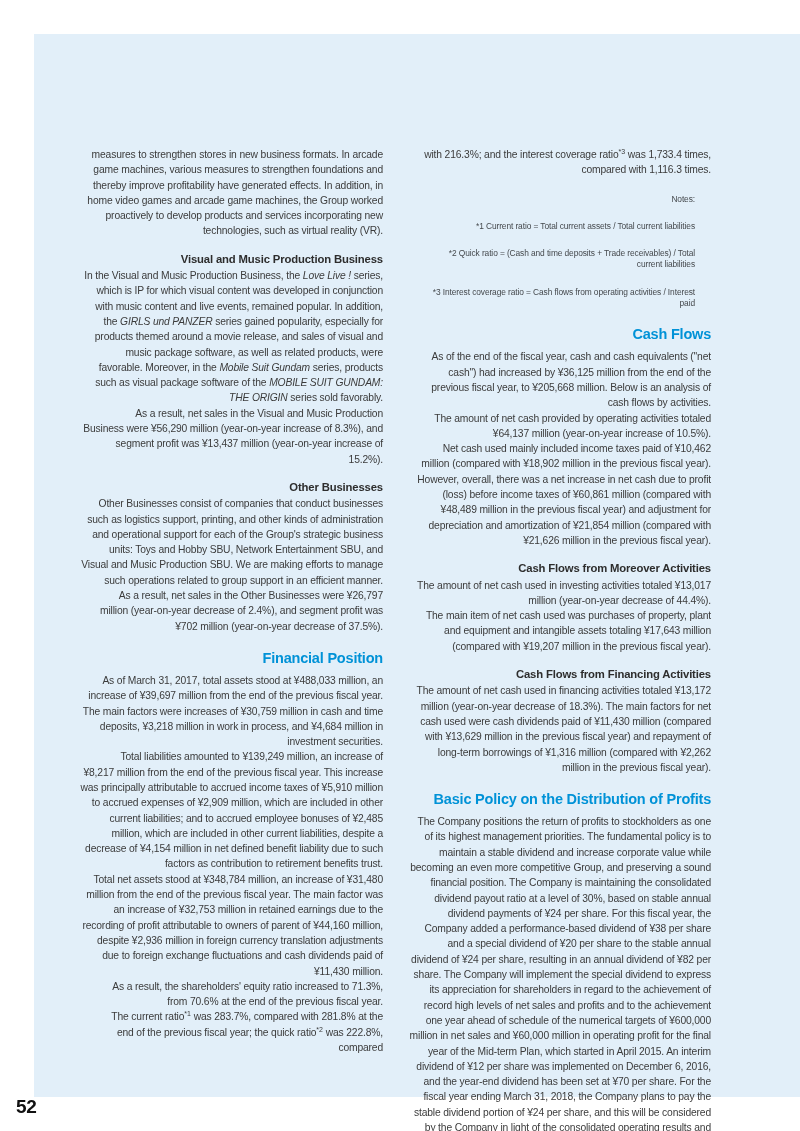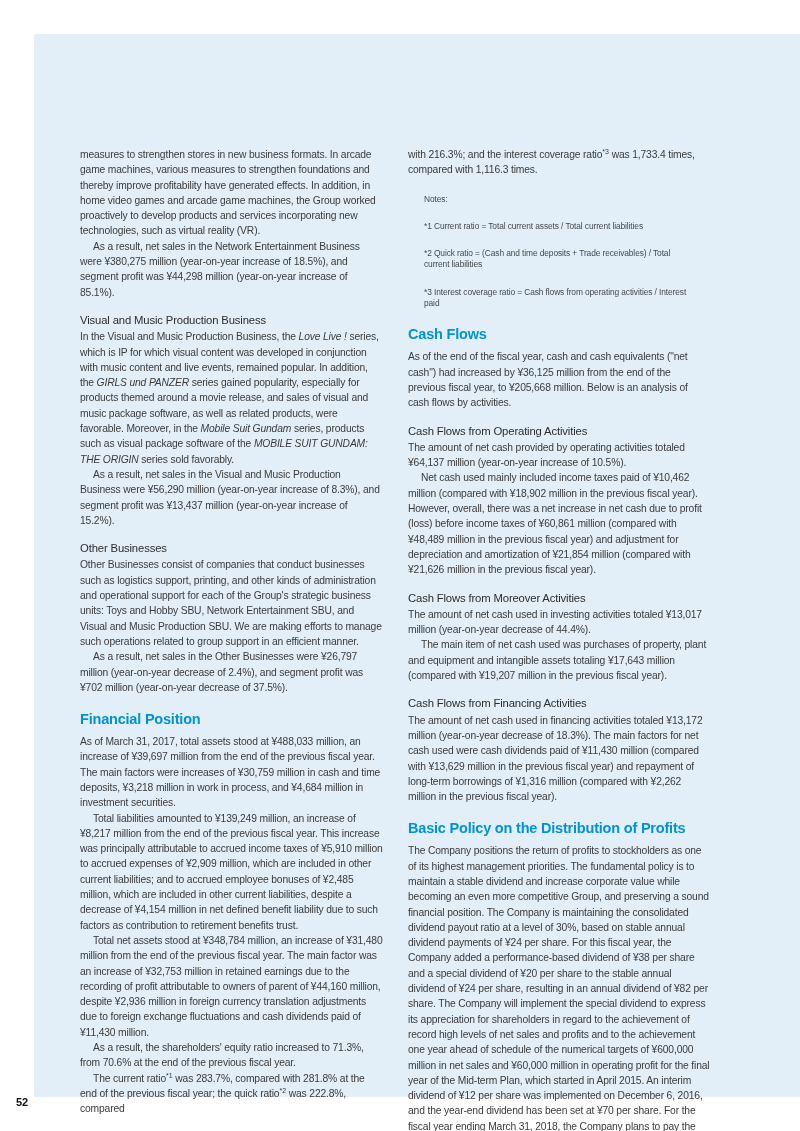--- a/index.html
+++ b/index.html
@@ -1,47 +1,46 @@
 <!DOCTYPE html>
 <html><head>
 <meta charset="utf-8">
 <style>
-  * { margin:0; padding:0; box-sizing:border-box; }
+  * { margin:0; padding:0; box-sizing:border-box;text-align:right; }
   html,body { width:800px; height:1131px; background:#ffffff; overflow:hidden;
               font-family:"Liberation Sans", sans-serif; }
   .page { position:relative; width:800px; height:1131px; background:#ffffff; }
   .panel { position:absolute; left:34px; top:34px; width:766px; height:1063px;
            background:#e2eff9; }
   .col { position:absolute; top:147px; width:303px; color:#3b3b3b;
          font-size:10.3px; line-height:15.3px; letter-spacing:-0.15px; }
   .col-left  { left:80px; }
   .col-right { left:408px; }
   p.body { margin:0; }
   p.indent { text-indent:13px; }
   h2.accent { font-size:14.5px; line-height:19px; font-weight:bold; color:#0092d7;
               margin:15px 0 5px 0; white-space:nowrap; letter-spacing:-0.2px; }
-  h3.sub { font-size:11.3px; line-height:15.3px; font-weight:normal; color:#2d2d2d;
+  h3.sub { font-size:11.3px; line-height:15.3px; font-weight:bold; color:#2d2d2d;
            margin:13px 0 1px 0; }
   .notes { margin-top:4px; font-size:8.4px; line-height:11.3px; color:#45494d;
            letter-spacing:-0.1px; }
   .notes div { margin:16px; }
   sup { font-size:7px; line-height:0; vertical-align:super; letter-spacing:0; }
   i { font-style:italic; }
-  .pagenum { position:absolute; left:16px; top:1096px; font-size:11px;
+  .pagenum { position:absolute; left:16px; top:1096px; font-size:19px;
              font-weight:bold; color:#111111; letter-spacing:-0.2px; }
 </style>
 </head>
 <body>
 
 <div class="page">
   <div class="panel"></div>
 
   <div class="col col-left">
     <p class="body">measures to strengthen stores in new business formats. In arcade game machines, various measures to strengthen foundations and thereby improve profitability have generated effects. In addition, in home video games and arcade game machines, the Group worked proactively to develop products and services incorporating new technologies, such as virtual reality (VR).</p>
-    <p class="body indent">As a result, net sales in the Network Entertainment Business were ¥380,275 million (year-on-year increase of 18.5%), and segment profit was ¥44,298 million (year-on-year increase of 85.1%).</p>
 
     <h3 class="sub">Visual and Music Production Business</h3>
     <p class="body"><span>In the Visual and Music Production Business, the </span><i>Love Live !</i><span> series, which is IP for which visual content was developed in conjunction with music content and live events, remained popular. In addition, the </span><i>GIRLS und PANZER</i><span> series gained popularity, especially for products themed around a movie release, and sales of visual and music package software, as well as related products, were favorable. Moreover, in the </span><i>Mobile Suit Gundam</i><span> series, products such as visual package software of the </span><i>MOBILE SUIT GUNDAM: THE ORIGIN</i><span> series sold favorably.</span></p>
     <p class="body indent">As a result, net sales in the Visual and Music Production Business were ¥56,290 million (year-on-year increase of 8.3%), and segment profit was ¥13,437 million (year-on-year increase of 15.2%).</p>
 
     <h3 class="sub">Other Businesses</h3>
     <p class="body">Other Businesses consist of companies that conduct businesses such as logistics support, printing, and other kinds of administration and operational support for each of the Group's strategic business units: Toys and Hobby SBU, Network Entertainment SBU, and Visual and Music Production SBU. We are making efforts to manage such operations related to group support in an efficient manner.</p>
     <p class="body indent">As a result, net sales in the Other Businesses were ¥26,797 million (year-on-year decrease of 2.4%), and segment profit was ¥702 million (year-on-year decrease of 37.5%).</p>
 
     <h2 class="accent">Financial Position</h2>
@@ -58,21 +57,20 @@
     <div class="notes">
       <div>Notes:</div>
       <div>*1 Current ratio = Total current assets / Total current liabilities</div>
       <div>*2 Quick ratio = (Cash and time deposits + Trade receivables) / Total current liabilities</div>
       <div>*3 Interest coverage ratio = Cash flows from operating activities / Interest paid</div>
     </div>
 
     <h2 class="accent">Cash Flows</h2>
     <p class="body">As of the end of the fiscal year, cash and cash equivalents ("net cash") had increased by ¥36,125 million from the end of the previous fiscal year, to ¥205,668 million. Below is an analysis of cash flows by activities.</p>
 
-    <h3 class="sub">Cash Flows from Operating Activities</h3>
     <p class="body">The amount of net cash provided by operating activities totaled ¥64,137 million (year-on-year increase of 10.5%).</p>
     <p class="body indent">Net cash used mainly included income taxes paid of ¥10,462 million (compared with ¥18,902 million in the previous fiscal year). However, overall, there was a net increase in net cash due to profit (loss) before income taxes of ¥60,861 million (compared with ¥48,489 million in the previous fiscal year) and adjustment for depreciation and amortization of ¥21,854 million (compared with ¥21,626 million in the previous fiscal year).</p>
 
     <h3 class="sub">Cash Flows from Moreover Activities</h3>
     <p class="body">The amount of net cash used in investing activities totaled ¥13,017 million (year-on-year decrease of 44.4%).</p>
     <p class="body indent">The main item of net cash used was purchases of property, plant and equipment and intangible assets totaling ¥17,643 million (compared with ¥19,207 million in the previous fiscal year).</p>
 
     <h3 class="sub">Cash Flows from Financing Activities</h3>
     <p class="body">The amount of net cash used in financing activities totaled ¥13,172 million (year-on-year decrease of 18.3%). The main factors for net cash used were cash dividends paid of ¥11,430 million (compared with ¥13,629 million in the previous fiscal year) and repayment of long-term borrowings of ¥1,316 million (compared with ¥2,262 million in the previous fiscal year).</p>
 

